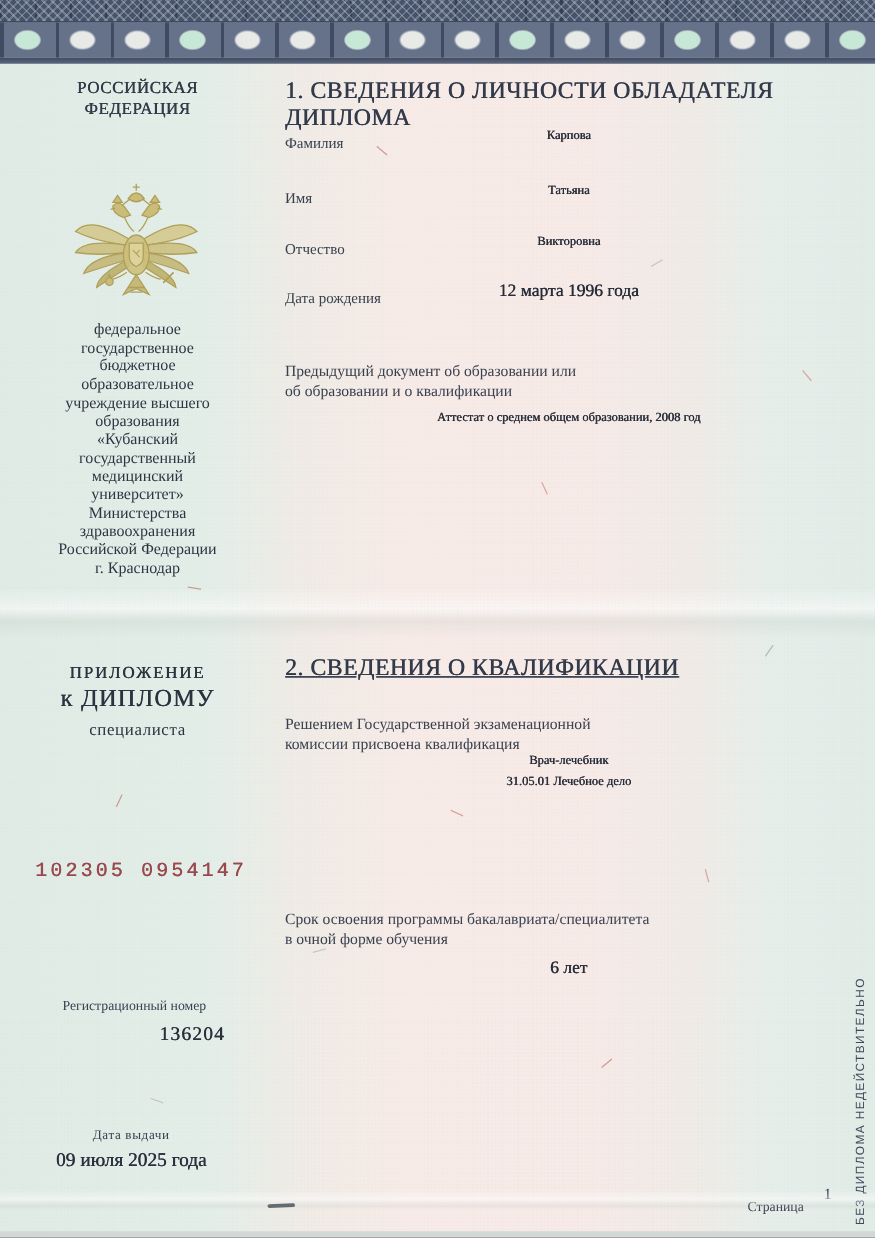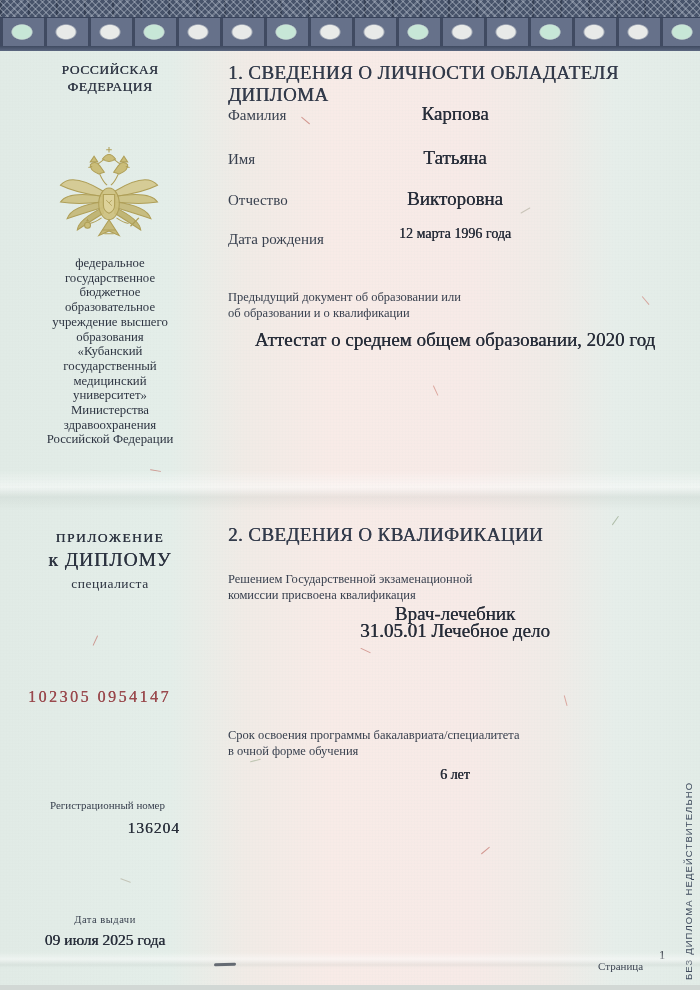--- a/index.html
+++ b/index.html
@@ -52,34 +52,34 @@
   
   .country{position:absolute;left:15px;top:61px;width:190px;text-align:center;
     font-size:13.5px;line-height:17px;letter-spacing:.5px;color:#323947;text-shadow:.3px 0 0 currentColor;}
   .emblem{position:absolute;left:53px;top:146px;width:112px;height:112px;}
   .org{position:absolute;left:8px;top:256px;width:204px;text-align:center;
     font-size:12.8px;line-height:14.7px;color:#2e3542;}
   .supplement{position:absolute;left:15px;top:530px;width:190px;text-align:center;color:#2c3340;}
   .supp1{font-size:13.5px;letter-spacing:1.5px;text-shadow:.3px 0 0 currentColor;}
   .supp2{font-size:19.5px;letter-spacing:1px;margin-top:3px;text-shadow:.3px 0 0 currentColor;}
   .supp3{font-size:13.5px;margin-top:5px;letter-spacing:.5px;}
-  .serial{position:absolute;left:28px;top:688px;font-family:Liberation Serif, serif;
+  .serial{position:absolute;left:28px;top:688px;font-family:Liberation Mono, monospace;
     font-size:16px;letter-spacing:2.5px;color:#9a4a4e;text-shadow:.3px 0 0 currentColor;white-space:nowrap;}
   .reg-block{position:absolute;left:30px;top:798px;width:150px;text-align:right;}
   .reg-label{font-size:11px;line-height:14px;color:#39414f;width:120px;margin:0 auto;}
   .reg-value{font-size:15.5px;margin-top:7px;letter-spacing:1px;color:#2a303c;text-shadow:.3px 0 0 currentColor;}
-  .date-block{position:absolute;left:30px;top:903px;width:150px;text-align:center;margin-top:11px;}
+  .date-block{position:absolute;left:30px;top:903px;width:150px;text-align:center;}
   .date-label{font-size:10.5px;color:#39414f;letter-spacing:.5px;}
   .date-value{font-size:15.5px;margin-top:6px;color:#2a303c;text-shadow:.3px 0 0 currentColor;}
   
   .sec-title{position:absolute;left:228px;width:440px;font-size:19px;letter-spacing:.4px;
     color:#333b4b;text-shadow:.4px 0 0 currentColor;}
-  .t1{top:62px;} .t2{top:524px;}
-  .lbl{position:absolute;left:228px;font-size:15px;color:#39414f;white-space:nowrap;}
-  .val{position:absolute;left:250px;width:410px;text-align:center;font-size:19px;
+  .t1{top:62px;} .t2{top:524px;text-decoration:underline;}
+  .lbl{position:absolute;left:228px;font-size:12px;color:#39414f;white-space:nowrap;}
+  .val{position:absolute;left:250px;width:410px;text-align:center;font-size:10px;
     color:#272d39;text-shadow:.3px 0 0 currentColor;}
   .lbl-wide{position:absolute;left:228px;width:340px;font-size:12.5px;line-height:16.2px;color:#39414f;}
   
   .page-label{position:absolute;left:598px;top:960px;font-size:11px;color:#39414f;}
   .page-num{position:absolute;left:659px;top:948px;font-size:12.5px;color:#2a303c;}
   .watermark{position:absolute;left:683px;top:980px;transform:rotate(-90deg);transform-origin:0 0;
     white-space:nowrap;font-family:"Liberation Sans",sans-serif;font-size:9.5px;letter-spacing:1.1px;color:#3e4a5c;}
 </style>
 </head>
 <body>
@@ -147,20 +147,21 @@
     <div>образовательное</div>
     <div>учреждение высшего</div>
     <div>образования</div>
     <div>«Кубанский</div>
     <div>государственный</div>
     <div>медицинский</div>
     <div>университет»</div>
     <div>Министерства</div>
     <div>здравоохранения</div>
     <div>Российской Федерации</div>
+    <div>г. Краснодар</div>
   </div>
 
   <div class="supplement">
     <div class="supp1">ПРИЛОЖЕНИЕ</div>
     <div class="supp2">к ДИПЛОМУ</div>
     <div class="supp3">специалиста</div>
   </div>
 
   <div class="serial">102305 0954147</div>
 
@@ -185,21 +186,21 @@
   <div class="lbl" style="top:192px">Отчество</div>
   <div class="val" style="top:188px">Викторовна</div>
 
   <div class="lbl" style="top:231px">Дата рождения</div>
   <div class="val" style="top:226px;font-size:14px">12 марта 1996 года</div>
 
   <div class="lbl-wide" style="top:289px">
     <div>Предыдущий документ об образовании или</div>
     <div>об образовании и о квалификации</div>
   </div>
-  <div class="val" style="top:329px">Аттестат о среднем общем образовании, 2020 год</div>
+  <div class="val" style="top:329px">Аттестат о среднем общем образовании, 2008 год</div>
 
   <div class="sec-title t2">2. СВЕДЕНИЯ О КВАЛИФИКАЦИИ</div>
 
   <div class="lbl-wide" style="top:571px">
     <div>Решением Государственной экзаменационной</div>
     <div>комиссии присвоена квалификация</div>
   </div>
   <div class="val" style="top:603px">Врач-лечебник</div>
   <div class="val" style="top:620px">31.05.01 Лечебное дело</div>
 

